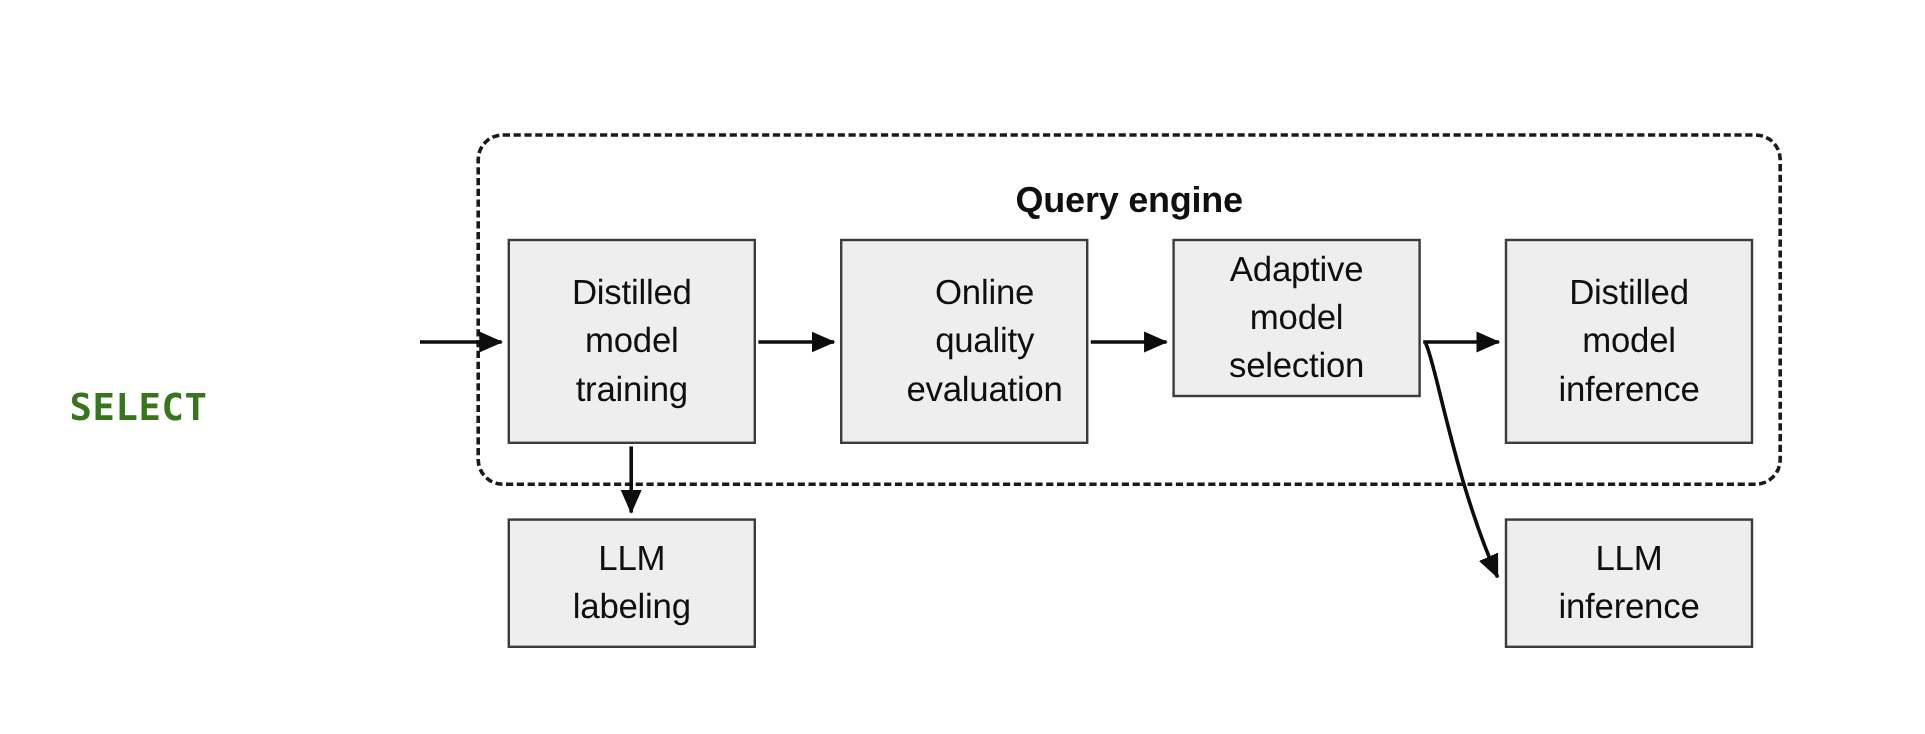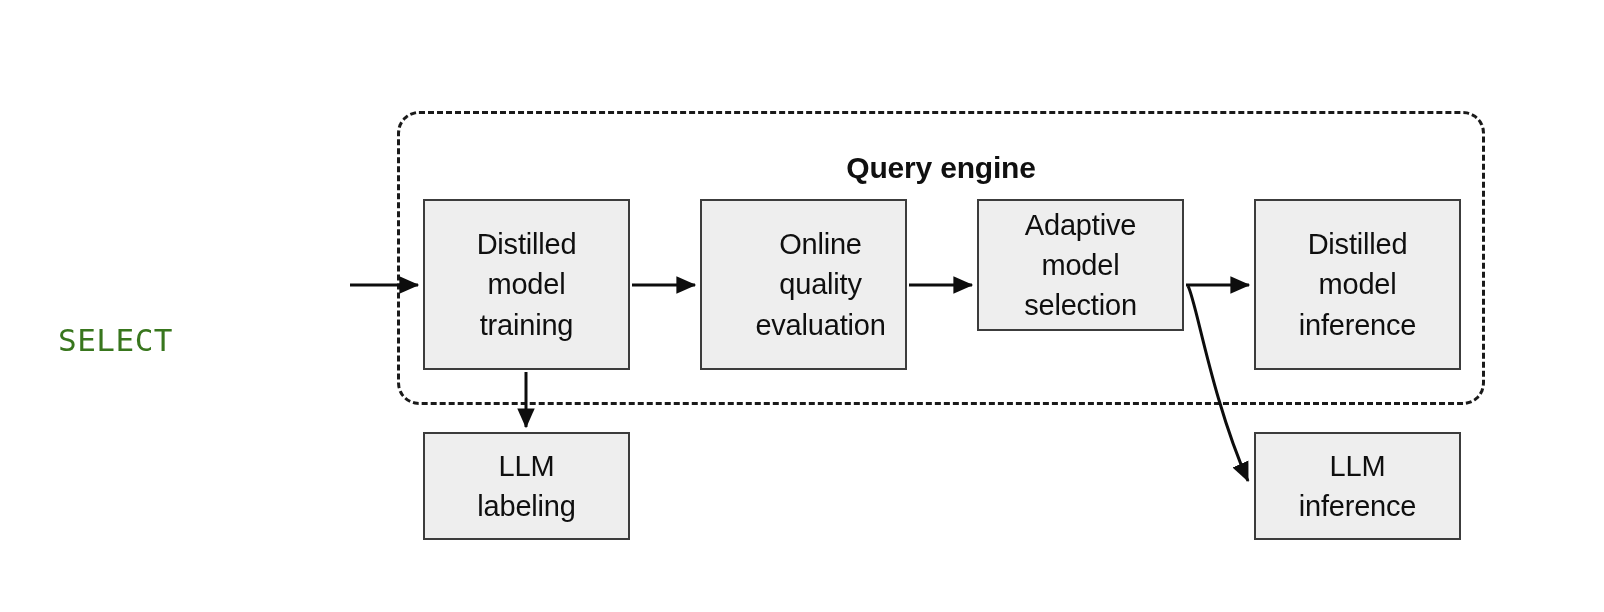--- a/index.html
+++ b/index.html
@@ -27,21 +27,21 @@
     top: 236px;
     width: 290px;
     font-family: "DejaVu Sans Mono", "Liberation Mono", monospace;
     font-size: 31px;
     line-height: 1.35;
     color: #38761d;
     white-space: pre;
     letter-spacing: 0.5px;
   }
   #sql-snippet .sql-line-1 {
-    font-weight: 400;
+    font-weight: 700;
     display: block;
   }
   #sql-snippet .sql-line-2 {
     font-weight: 700;
     display: block;
     padding-left: 50px;
   }
 
   
   #query-engine-container {

